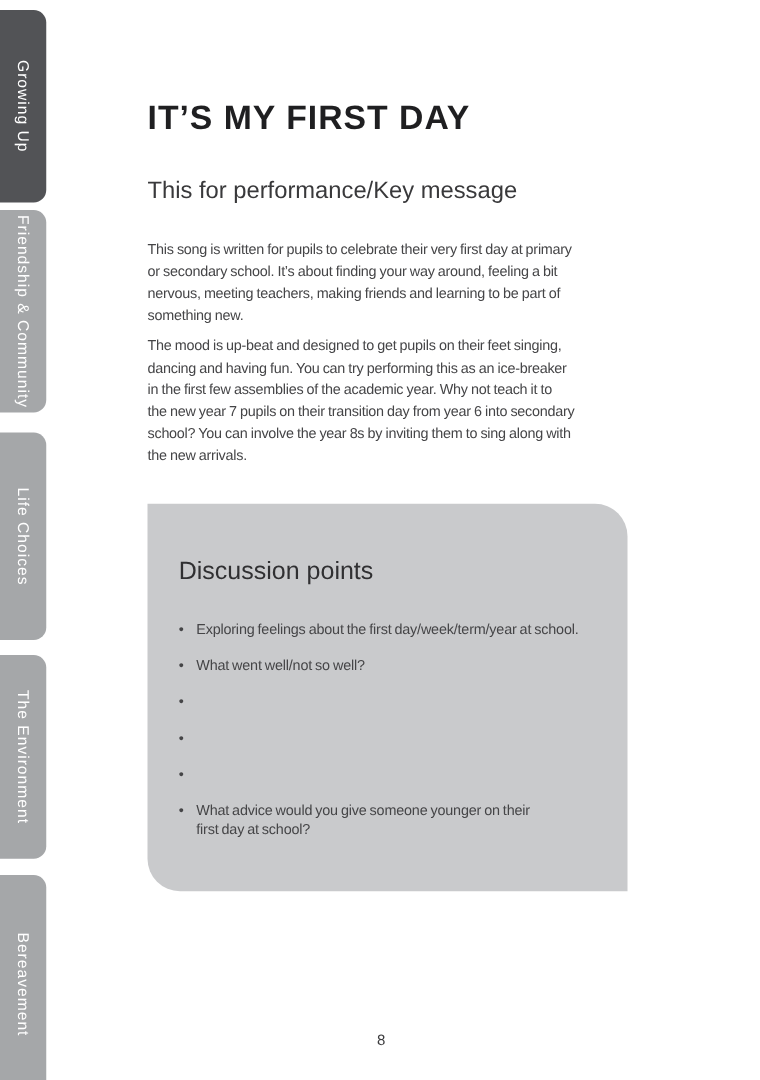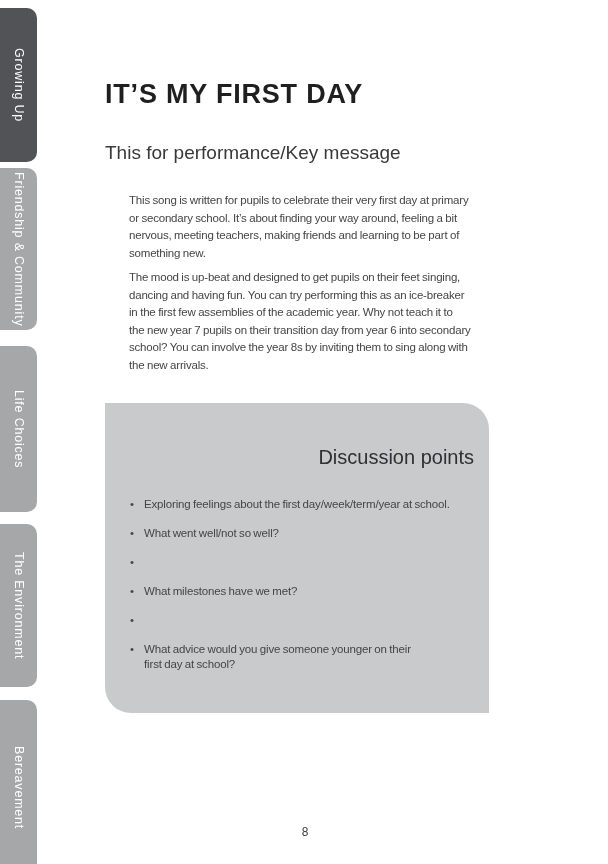--- a/index.html
+++ b/index.html
@@ -30,21 +30,21 @@
     white-space:nowrap;
   }
   .tab-growing-up        { top:8px;   height:154px; }
   .tab-friendship        { top:168px; height:162px; }
   .tab-life-choices      { top:346px; height:166px; }
   .tab-environment       { top:524px; height:163px; }
   .tab-bereavement       { top:700px; height:175px; }
 
   
   .content {
-    position:absolute; left:105px; top:0;
+    position:absolute; left:118px; top:0;
     width:384px;
   }
   .doc-title {
     padding-top:79px;
     font-size:27px; line-height:30px;
     font-weight:bold;
     letter-spacing:0.8px;
     color:#1f1f21;
   }
   .doc-subtitle {
@@ -52,37 +52,35 @@
     font-size:19px; line-height:22px;
     font-weight:400;
     color:#39393b;
   }
   .para {
     margin-top:28px;
     font-size:11.5px; line-height:17.5px;
     letter-spacing:-0.2px; word-spacing:-0.4px;
     color:#454547;
     white-space:pre-line;
-    margin-left:24px;
   }
   .para + .para { margin-top:7px; }
 
   
   .panel {
     margin-top:29px;
     width:384px; height:310px;
     background:#c9cacc;
     border-radius:0 26px 0 26px;
     padding:42px 15px 0 25px;
   }
   .panel-heading {
     font-size:20px; line-height:24px;
     font-weight:400;
     color:#303032;
-    text-align:right;
   }
   .bullets { margin-top:28px; }
   .bullet {
     display:flex;
     margin-bottom:14px;
     font-size:11.5px; line-height:15px;
     letter-spacing:-0.15px; word-spacing:-0.6px;
     color:#454547;
   }
   .bullet .dot {
@@ -143,21 +141,20 @@
         </div>
         <div class="bullet">
           <span class="dot">•</span>
           <span class="bullet-text">What went well/not so well?</span>
         </div>
         <div class="bullet">
           <span class="dot">•</span>
         </div>
         <div class="bullet">
           <span class="dot">•</span>
-          <span class="bullet-text">What milestones have we met?</span>
         </div>
         <div class="bullet">
           <span class="dot">•</span>
         </div>
         <div class="bullet">
           <span class="dot">•</span>
           <span class="bullet-text">What advice would you give someone younger on their
 first day at school?</span>
         </div>
       </div>

